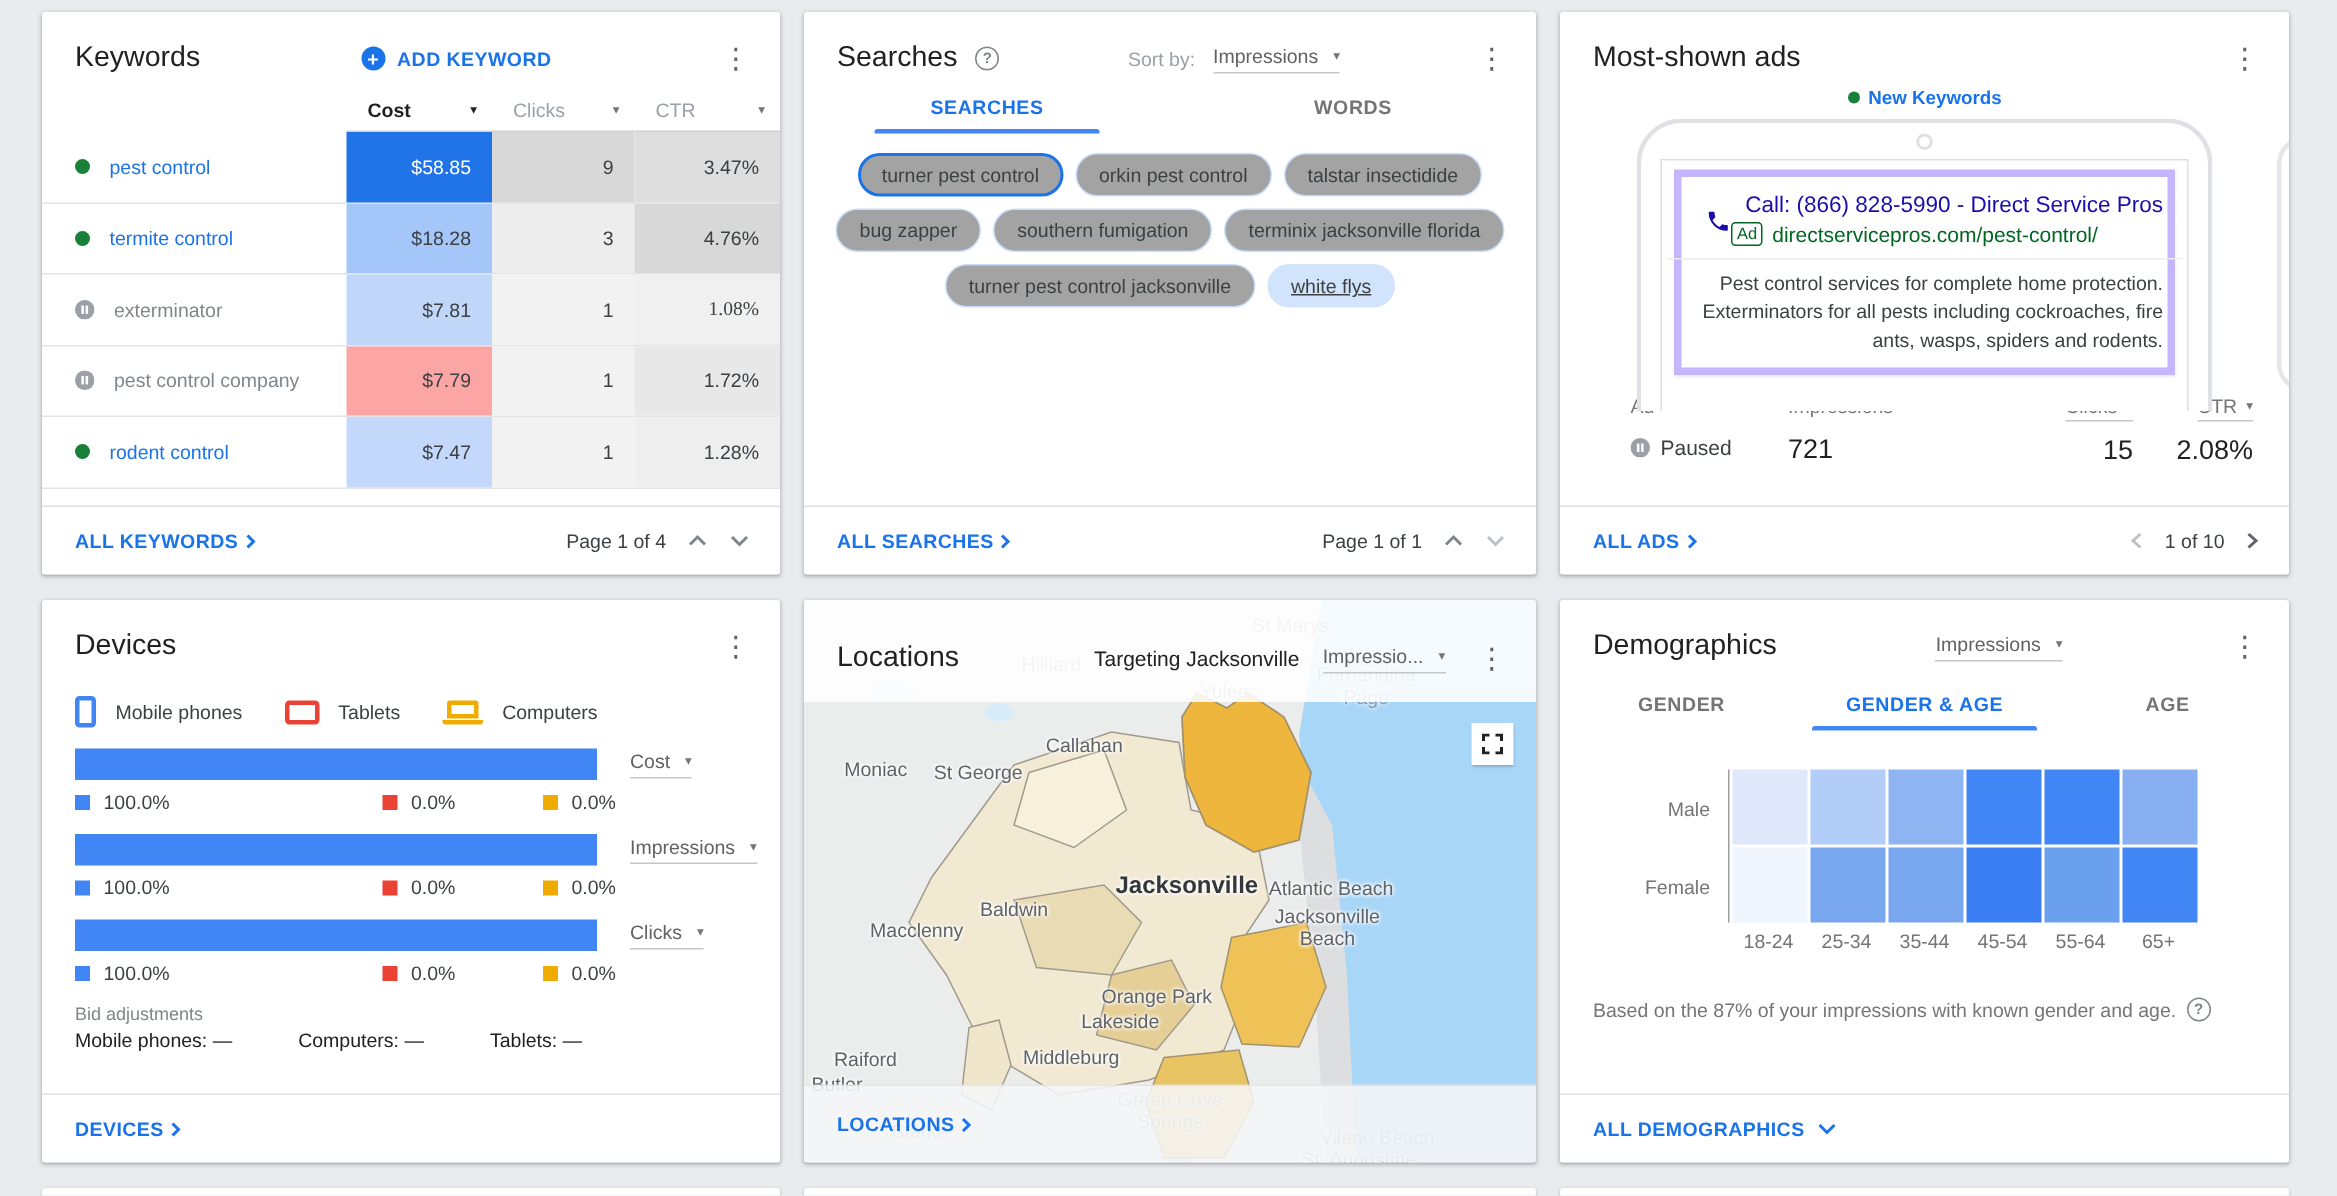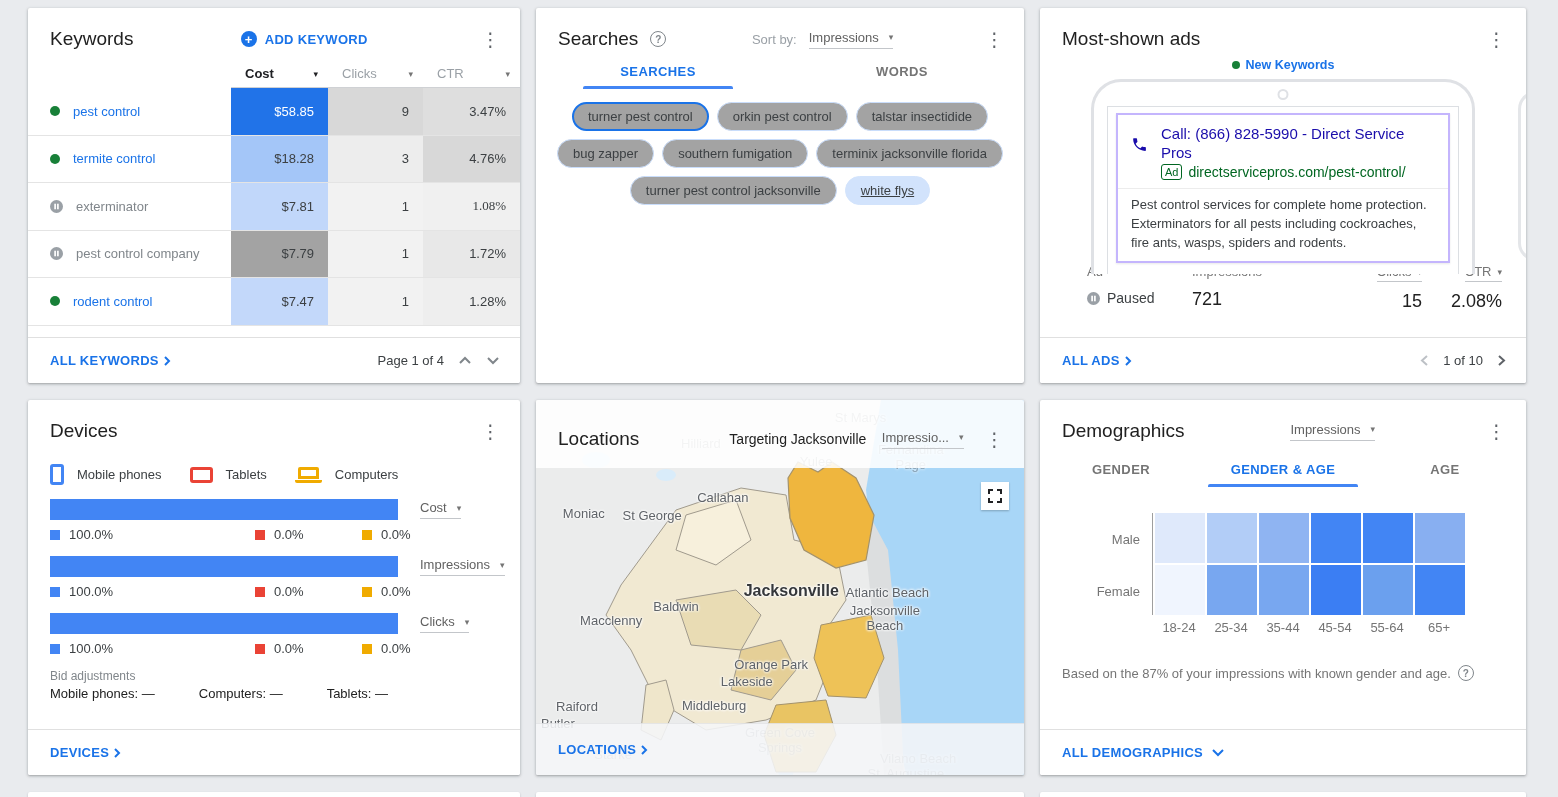--- a/index.html
+++ b/index.html
@@ -66,21 +66,21 @@
   .new-kw .green-dot { width:8px; height:8px; }
   .phone-wrap { position:relative; margin-top:7px; height:180px; }
   .phone { position:absolute; left:50%; transform:translateX(-50%); width:384px; height:195px;
            border:3px solid #dfe1e5; border-bottom:none; border-radius:30px 30px 0 0; background:#fff; }
   .phone-cam { position:absolute; top:7px; left:50%; transform:translateX(-50%); width:11px; height:11px;
                border:2px solid #dfe1e5; border-radius:50%; }
   .phone-next { position:absolute; right:-10px; top:12px; width:18px; height:170px;
                 border:3px solid #e4e6e9; border-right:none; border-radius:18px 0 0 18px; }
   .screen { position:absolute; top:24px; left:13px; right:13px; bottom:0; border:1px solid #dcdfe3;
             border-bottom:none; padding:6px 8px 0; background:#fff; }
-  .ad-box { border:2px solid #c4b5fd; box-shadow:0 1px 2px rgba(0,0,0,.09); padding:9px 13px 8px; background:#fff; }
+  .ad-box { border:5px solid #c4b5fd; box-shadow:0 1px 2px rgba(0,0,0,.09); padding:9px 3px 8px; background:#fff;text-align:right; }
   .ad-head { display:grid; grid-template-columns:30px 1fr; }
   .ad-call-icon { padding-top:12px; }
   .ad-title { font-size:15px; line-height:1.28; color:#1a0dab; cursor:pointer; }
   .ad-urlrow { display:flex; align-items:center; gap:6px; margin-top:2px; }
   .ad-badge { font-size:11px; color:#006621; border:1px solid #006621; border-radius:3px; padding:0 3px; line-height:14px; }
   .ad-url { font-size:14px; color:#006621; }
   .ad-divider { height:1px; background:#ececec; margin:8px -13px 7px; }
   .ad-desc { font-size:13px; line-height:1.45; color:#3c4043; }
   .ad-stats { display:grid; grid-template-columns:105px 135px 95px 1fr; padding:3px 24px 0 47px; }
   .stat-label { font-size:13px; color:#757575; }
@@ -207,21 +207,21 @@
       <span class="kw-name">
         <span class="paused-icon">
           <svg viewBox="0 0 14 14" width="13" height="13">
               <circle cx="7" cy="7" r="7" fill="#9aa0a6"></circle>
               <rect x="4.6" y="4" width="1.8" height="6" fill="#fff"></rect>
               <rect x="7.6" y="4" width="1.8" height="6" fill="#fff"></rect>
             </svg>
         </span>
         <span class="kw-link">pest control company</span>
         </span>
-      <span class="kw-cell" style="background: #a3a3a3;">$7.79</span>
+      <span class="kw-cell" style="background: #fca5a5;">$7.79</span>
       <span class="kw-cell" style="background: rgb(242, 242, 242);">1</span>
       <span class="kw-cell" style="background: rgb(232, 232, 232);">1.72%</span>
     </div>
     <div class="kw-row row-enabled">
       <span class="kw-name">
           <span class="green-dot"></span>
         <span class="kw-link">rodent control</span>
         </span>
       <span class="kw-cell" style="background: rgb(195, 216, 250);">$7.47</span>
       <span class="kw-cell" style="background: rgb(242, 242, 242);">1</span>
@@ -278,20 +278,43 @@
       </div>
       <div class="chip-row">
         <span class="chip">bug zapper</span>
         <span class="chip">southern fumigation</span>
         <span class="chip">terminix jacksonville florida</span>
       </div>
       <div class="chip-row">
         <span class="chip">turner pest control jacksonville</span>
         <span class="chip highlight">white flys</span>
       </div>
+    </div>
+    <div class="card-footer">
+      <span class="footer-link">
+        <span>ALL SEARCHES</span>
+        <span class="chev">
+            <svg width="8" height="12" viewBox="0 0 8 12">
+              <polyline points="2,2 6,6 2,10" fill="none" stroke="#1a73e8" stroke-width="2"></polyline>
+            </svg>
+          </span>
+      </span>
+      <span class="pager">
+        <span>Page 1 of 1</span>
+        <span class="chev">
+            <svg width="14" height="9" viewBox="0 0 14 9">
+              <polyline points="2,7 7,2 12,7" fill="none" stroke="#80868b" stroke-width="2"></polyline>
+            </svg>
+          </span>
+        <span class="chev">
+            <svg width="14" height="9" viewBox="0 0 14 9">
+              <polyline points="2,2 7,7 12,2" fill="none" stroke="#bdc1c6" stroke-width="2"></polyline>
+            </svg>
+          </span>
+      </span>
     </div>
   </div>
 
   <div class="card">
     <div class="card-header">
       <span class="card-title">Most-shown ads</span>
       <span class="kebab">⋮</span>
     </div>
     <div class="new-kw">
       <span class="green-dot"></span>

